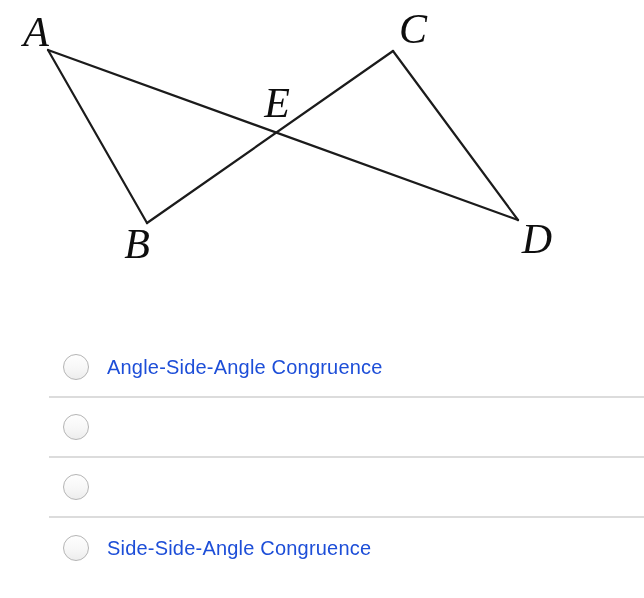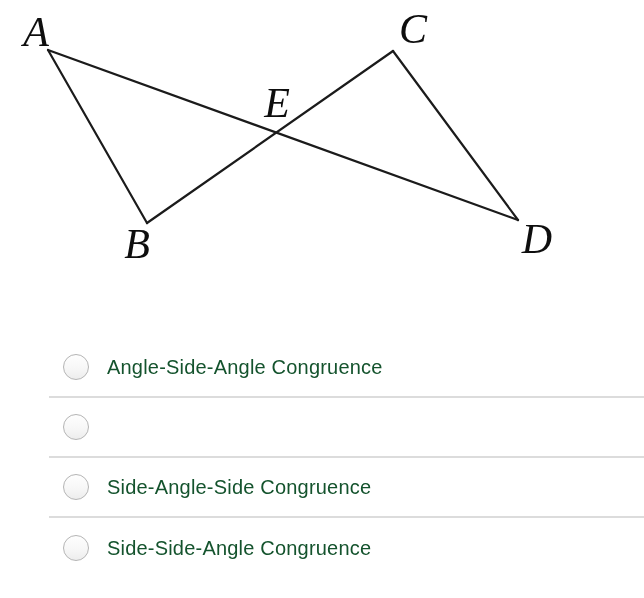--- a/index.html
+++ b/index.html
@@ -64,21 +64,21 @@
     margin-left: 14px;
     border-radius: 50%;
     border: 1px solid #b5b5b5;
     background: linear-gradient(180deg, #fefefe 0%, #f7f7f7 55%, #ededed 100%);
     box-sizing: border-box;
     flex: 0 0 auto;
   }
   .option-label {
     margin-left: 18px;
     font-size: 20px;
-    color: #14532d;
+    color: #1d4ed8;
     letter-spacing: 0.2px;
     white-space: nowrap;
   }
 </style>
 </head>
 <body>
 
 <div class="page">
 
   <div class="diagram">
@@ -98,21 +98,20 @@
   <div class="options">
       <div class="option-row">
     <div class="radio"></div>
     <span class="option-label">Angle-Side-Angle Congruence</span>
   </div>
       <div class="option-row">
     <div class="radio"></div>
   </div>
       <div class="option-row">
     <div class="radio"></div>
-    <span class="option-label">Side-Angle-Side Congruence</span>
   </div>
       <div class="option-row">
     <div class="radio"></div>
     <span class="option-label">Side-Side-Angle Congruence</span>
   </div>
     </div>
 
 </div>
 
 </body></html>

